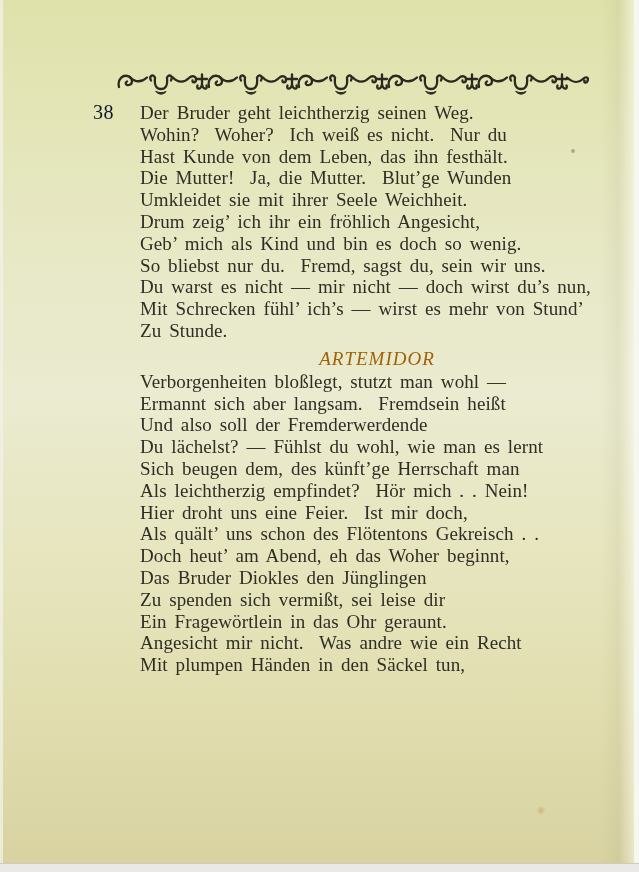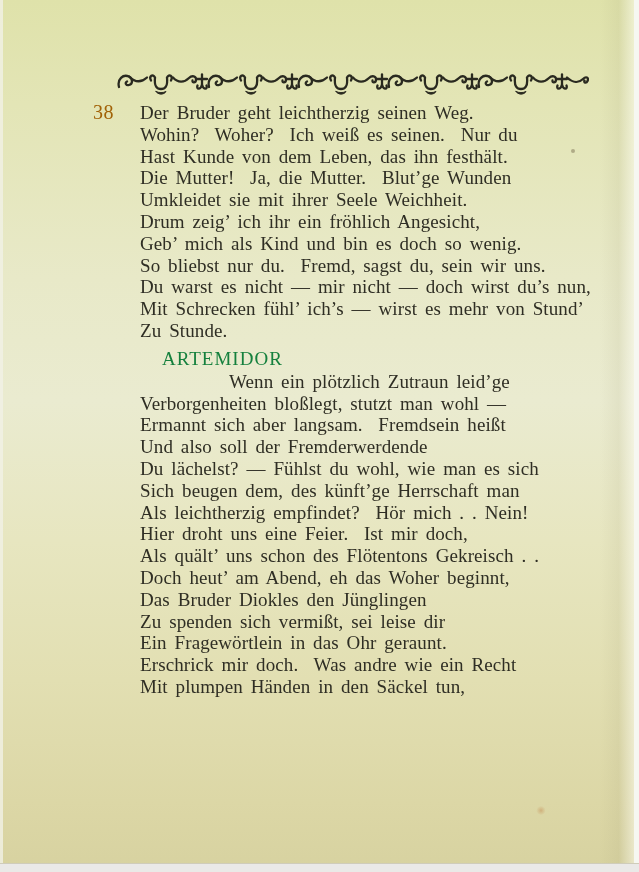--- a/index.html
+++ b/index.html
@@ -21,36 +21,36 @@
   }
   .edge-bottom {
     position:absolute; left:0; bottom:0; width:100%; height:8px;
     background:#eae9e7; border-top:1px solid #cfccba;
   }
   
   .ornament { position:absolute; left:117px; top:72px; width:472px; height:26px; }
   
   .page-number {
     position:absolute; left:93px; top:101px;
-    font-size:20px; line-height:22px; color:#a16207;
+    font-size:20px; line-height:22px; color:#0f172a;
     letter-spacing:.5px;
     text-align:center;
   }
   
   .text-col {
     position:absolute; left:140px; top:102px; width:452px;
     font-size:19px; line-height:21.8px; color:#2f2e24;
     letter-spacing:.1px; word-spacing:3px;
   }
   .line { white-space:pre; height:21.8px; }
   .indent-first { padding-left:89px; }
   .speaker-heading {
-    text-indent:22px;
+    text-align:center; text-indent:22px;
     font-size:19px; line-height:22px; letter-spacing:1px;
-    margin:6px 0 1px 0; white-space:pre; color:#15803d;
+    margin:6px 0 1px 0; white-space:pre; color:#a16207;font-style:italic;
   }
   
   .foxing-spot {
     position:absolute; left:536px; top:806px; width:10px; height:9px; border-radius:50%;
     background: radial-gradient(circle, rgba(198,146,90,.55) 0%, rgba(198,146,90,0) 70%);
   }
   .margin-speck {
     position:absolute; left:571px; top:149px; width:4px; height:4px; border-radius:50%;
     background: rgba(110,100,70,.45);
   }
@@ -82,44 +82,43 @@
   <use href="#orn-unit" x="180"></use>
   <use href="#orn-unit" x="270"></use>
   <use href="#orn-unit" x="360"></use>
   <path d="M450,5.5 C456,11 462,11 466,7 C469,4 472,5.5 470.5,9 C469.5,11.5 466.5,11 467.5,8.5" fill="none" stroke="#2a2a20" stroke-width="2.3" stroke-linecap="round"></path>
 </svg>
 
 <div class="page-number">38</div>
 
 <div class="text-col">
   <div class="line">Der Bruder geht leichtherzig seinen Weg.</div>
-  <div class="line">Wohin?  Woher?  Ich weiß es seinen.  Nur du</div>
+  <div class="line">Wohin?  Woher?  Ich weiß es nicht.  Nur du</div>
   <div class="line">Hast Kunde von dem Leben, das ihn festhält.</div>
   <div class="line">Die Mutter!  Ja, die Mutter.  Blut’ge Wunden</div>
   <div class="line">Umkleidet sie mit ihrer Seele Weichheit.</div>
   <div class="line">Drum zeig’ ich ihr ein fröhlich Angesicht,</div>
   <div class="line">Geb’ mich als Kind und bin es doch so wenig.</div>
   <div class="line">So bliebst nur du.  Fremd, sagst du, sein wir uns.</div>
   <div class="line">Du warst es nicht — mir nicht — doch wirst du’s nun,</div>
   <div class="line">Mit Schrecken fühl’ ich’s — wirst es mehr von Stund’</div>
   <div class="line">Zu Stunde.</div>
 
   <div class="speaker-heading">ARTEMIDOR</div>
 
-  <div class="line indent-first">Wenn ein plötzlich Zutraun leid’ge</div>
   <div class="line">Verborgenheiten bloßlegt, stutzt man wohl —</div>
   <div class="line">Ermannt sich aber langsam.  Fremdsein heißt</div>
   <div class="line">Und also soll der Fremderwerdende</div>
-  <div class="line">Du lächelst? — Fühlst du wohl, wie man es sich</div>
+  <div class="line">Du lächelst? — Fühlst du wohl, wie man es lernt</div>
   <div class="line">Sich beugen dem, des künft’ge Herrschaft man</div>
   <div class="line">Als leichtherzig empfindet?  Hör mich . . Nein!</div>
   <div class="line">Hier droht uns eine Feier.  Ist mir doch,</div>
   <div class="line">Als quält’ uns schon des Flötentons Gekreisch . .</div>
   <div class="line">Doch heut’ am Abend, eh das Woher beginnt,</div>
   <div class="line">Das Bruder Diokles den Jünglingen</div>
   <div class="line">Zu spenden sich vermißt, sei leise dir</div>
   <div class="line">Ein Fragewörtlein in das Ohr geraunt.</div>
-  <div class="line">Erschrick mir doch.  Was andre wie ein Recht</div>
+  <div class="line">Angesicht mir nicht.  Was andre wie ein Recht</div>
   <div class="line">Mit plumpen Händen in den Säckel tun,</div>
 </div>
 
 <div class="foxing-spot"></div>
 <div class="margin-speck"></div>
 
 </body></html>

